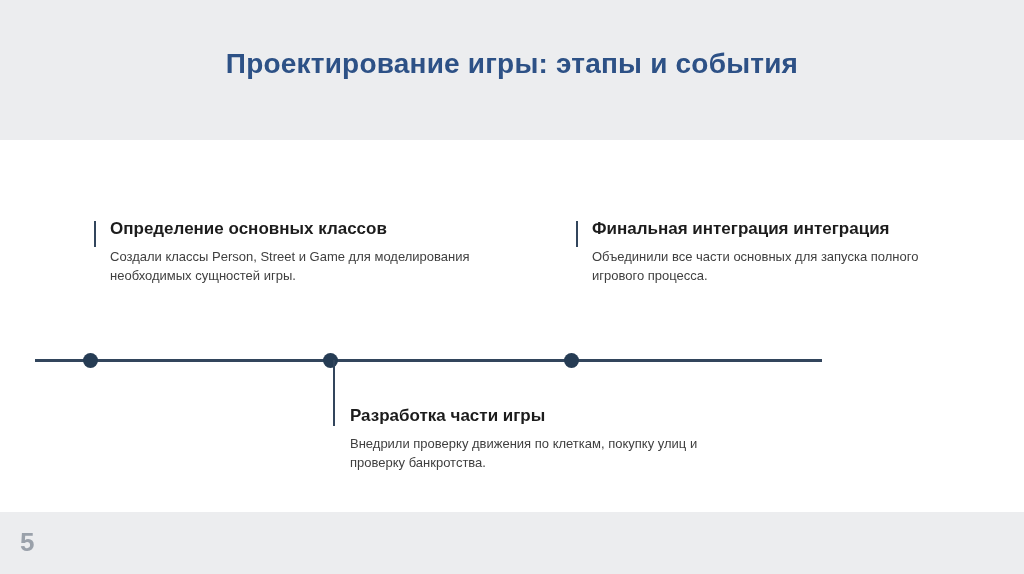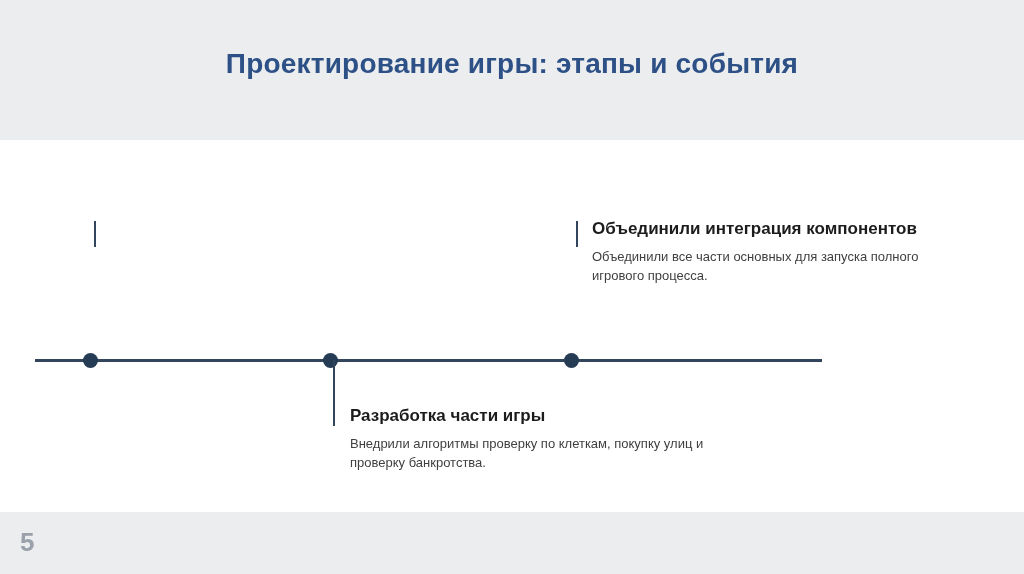--- a/index.html
+++ b/index.html
@@ -88,26 +88,30 @@
   <div class="timeline-line"></div>
 
   <div class="dot dot-1"></div>
   <div class="dot dot-2"></div>
   <div class="dot dot-3"></div>
 
   <div class="bracket bracket-1"></div>
   <div class="bracket bracket-2"></div>
   <div class="bracket bracket-3"></div>
 
+  <div class="event event-1">
+    <h2 class="event-title">Определение основных классов</h2>
+    <p class="event-desc">Создали классы Person, Street и Game для моделирования необходимых сущностей игры.</p>
+  </div>
 
   <div class="event event-2">
     <h2 class="event-title">Разработка части игры</h2>
-    <p class="event-desc">Внедрили алгоритмы проверку по клеткам, покупку улиц и проверку банкротства.</p>
+    <p class="event-desc">Внедрили проверку движения по клеткам, покупку улиц и проверку банкротства.</p>
   </div>
 
   <div class="event event-3">
-    <h2 class="event-title">Объединили интеграция компонентов</h2>
+    <h2 class="event-title">Финальная интеграция интеграция</h2>
     <p class="event-desc">Объединили все части основных для запуска полного игрового процесса.</p>
   </div>
 
   <div class="page-number">5</div>
 
 </div>
 
 </body></html>

